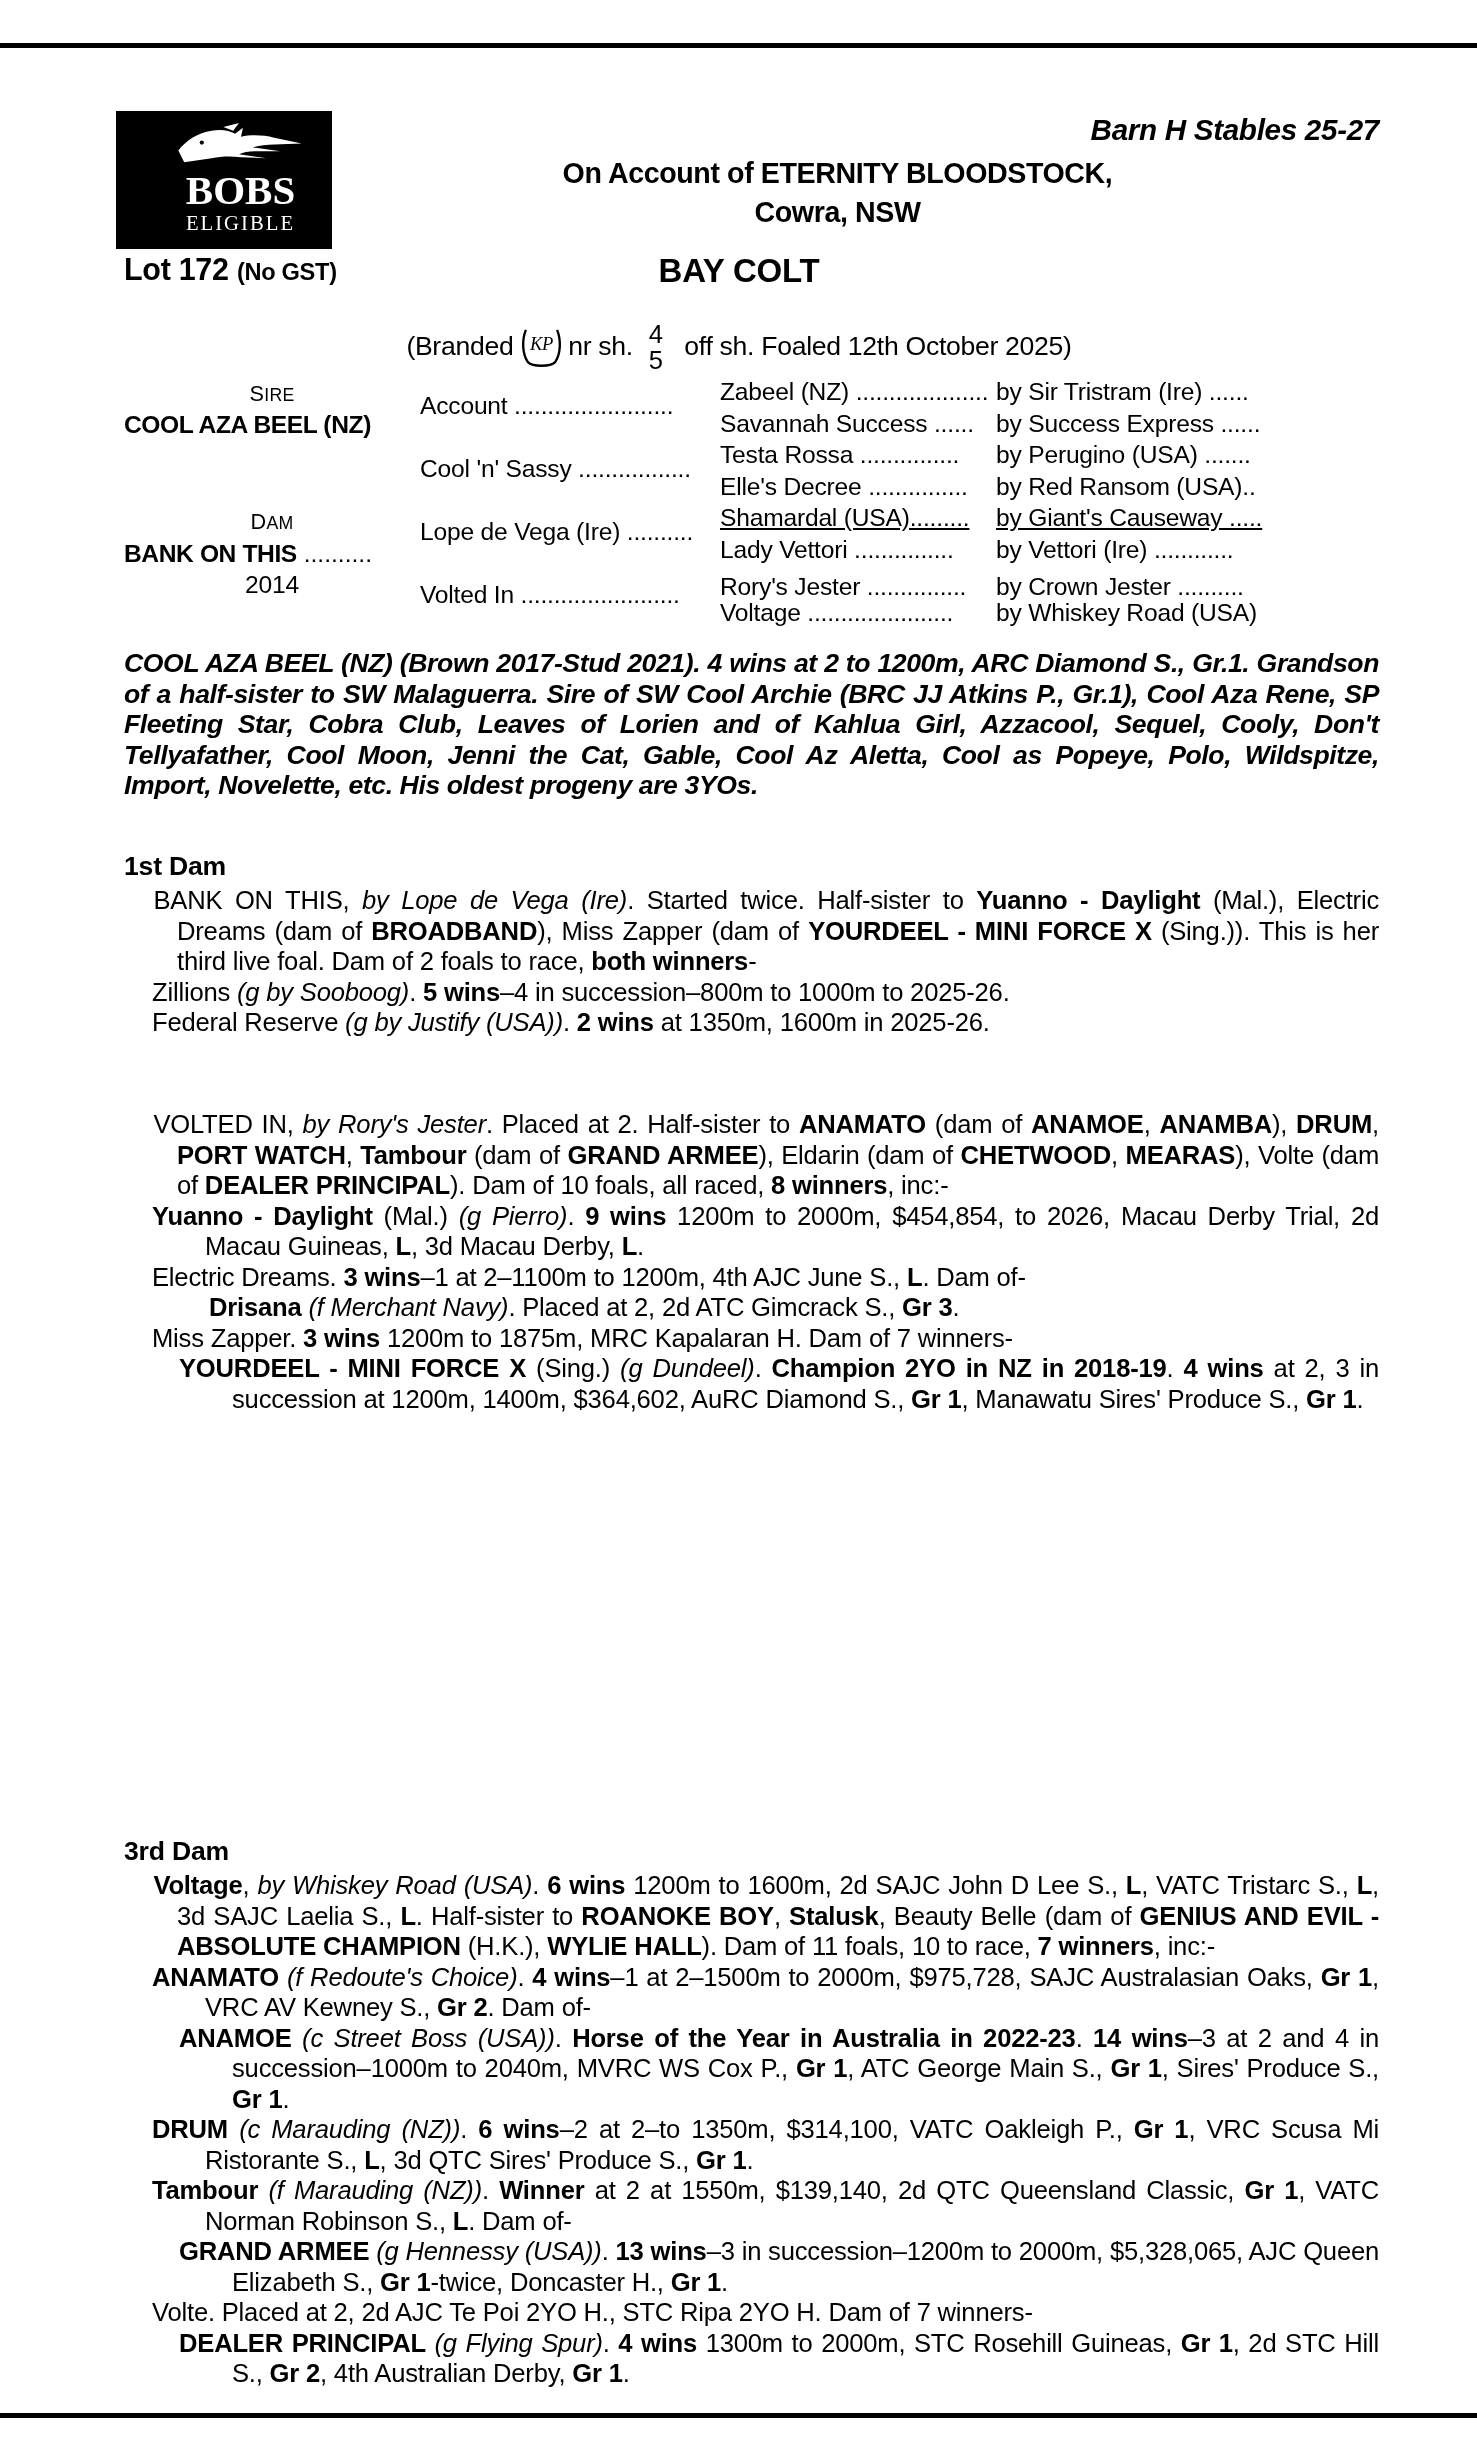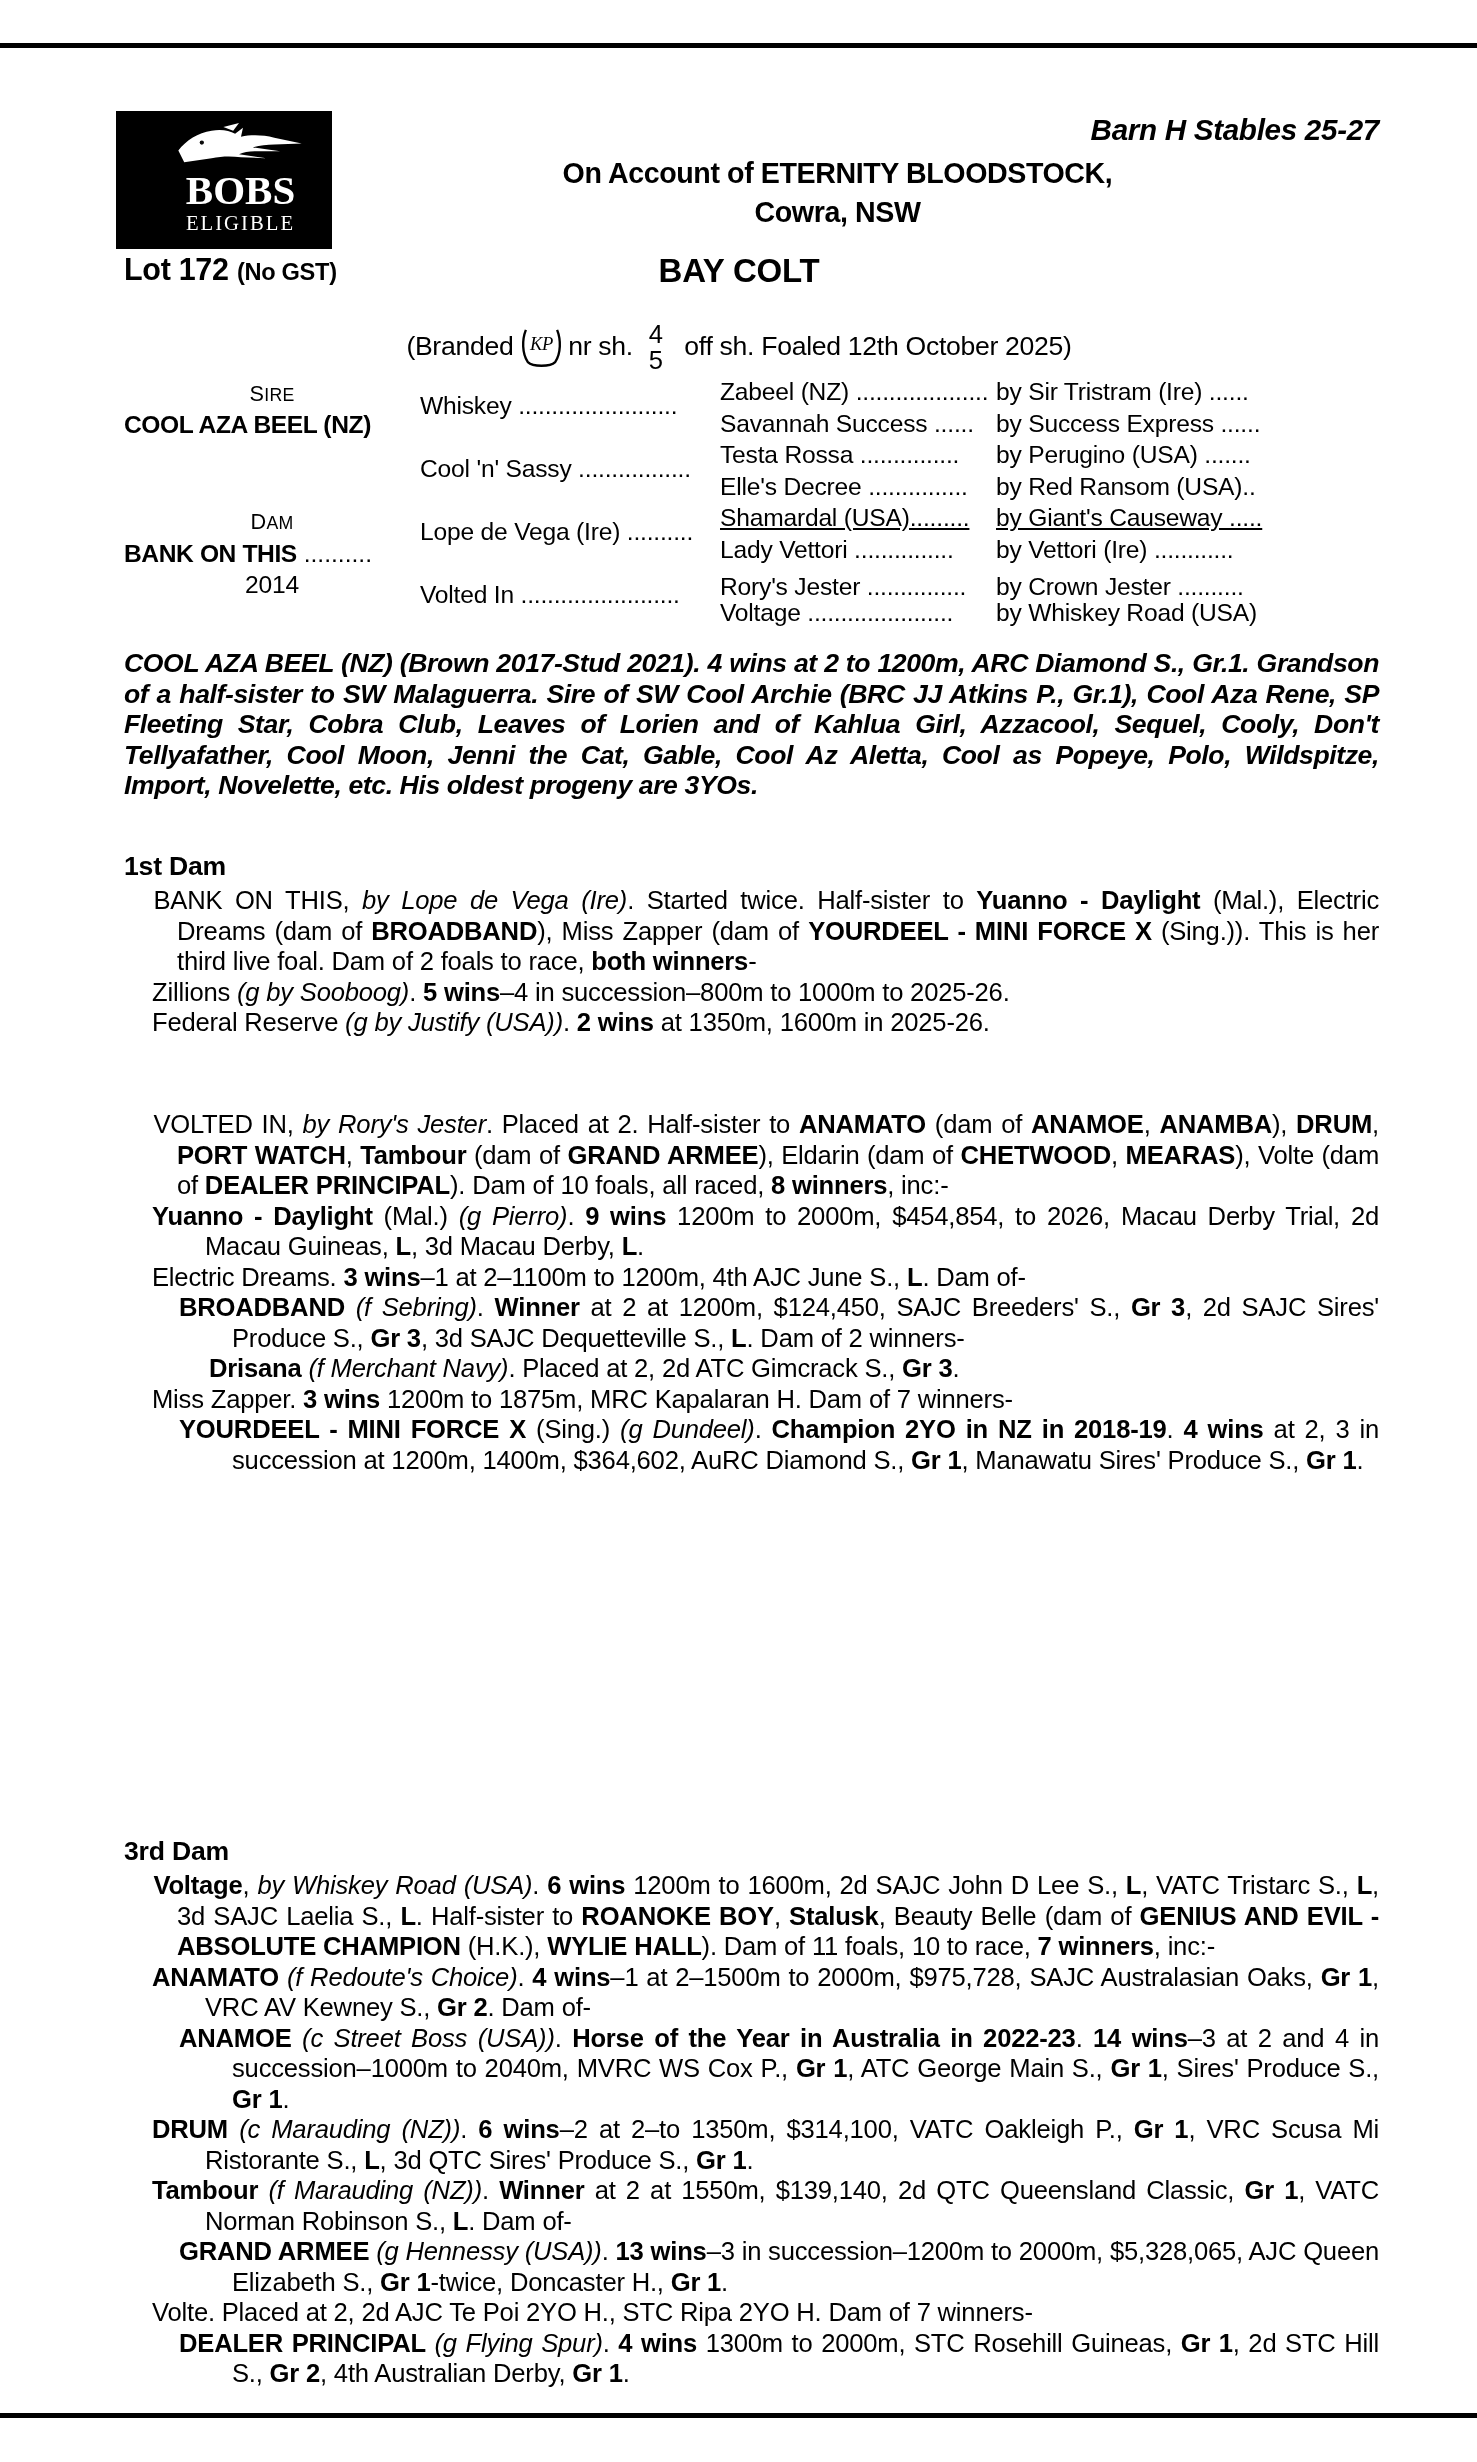--- a/index.html
+++ b/index.html
@@ -332,21 +332,21 @@
         <div class="ped-name">COOL AZA BEEL (NZ)</div>
       </div>
       <div class="blk dam">
         <div class="ped-lab">D<span class="sc">AM</span></div>
         <div class="ped-name"><span>BANK ON THIS</span><span class="dots"> ..........</span></div>
         <div class="ped-year">2014</div>
       </div>
     </div>
 
     <div class="ped-col ped-c2">
-      <div class="cell g1">Whiskey ........................</div>
+      <div class="cell g1">Account ........................</div>
       <div class="cell g2">Cool 'n' Sassy .................</div>
       <div class="cell g3">Lope de Vega (Ire) ..........</div>
       <div class="cell g4">Volted In ........................</div>
     </div>
 
     <div class="ped-col ped-c3">
       <div class="cell r1">Zabeel (NZ) ....................</div>
       <div class="cell r2">Savannah Success ......</div>
       <div class="cell r3">Testa Rossa ...............</div>
       <div class="cell r4">Elle's Decree ...............</div>
@@ -377,21 +377,20 @@
         <p class="p ind2">Zillions <i>(g by Sooboog)</i>. <b>5 wins</b>–4 in succession–800m to 1000m to 2025-26.</p>
         <p class="p ind2">Federal Reserve <i>(g by Justify (USA))</i>. <b>2 wins</b> at 1350m, 1600m in 2025-26.</p>
       </div>
   </div>
 
   <div class="damsec sec2">
     <div>
         <p class="p ind1">VOLTED IN, <i>by Rory's Jester</i>. Placed at 2. Half-sister to <b>ANAMATO</b> (dam of <b>ANAMOE</b>, <b>ANAMBA</b>), <b>DRUM</b>, <b>PORT WATCH</b>, <b>Tambour</b> (dam of <b>GRAND ARMEE</b>), Eldarin (dam of <b>CHETWOOD</b>, <b>MEARAS</b>), Volte (dam of <b>DEALER PRINCIPAL</b>). Dam of 10 foals, all raced, <b>8 winners</b>, inc:-</p>
         <p class="p ind2"><b>Yuanno - Daylight</b> (Mal.) <i>(g Pierro)</i>. <b>9 wins</b> 1200m to 2000m, $454,854, to 2026, Macau Derby Trial, 2d Macau Guineas, <b>L</b>, 3d Macau Derby, <b>L</b>.</p>
         <p class="p ind2">Electric Dreams. <b>3 wins</b>–1 at 2–1100m to 1200m, 4th AJC June S., <b>L</b>. Dam of-</p>
-        <p class="p ind3"><b>BROADBAND</b> <i>(f Sebring)</i>. <b>Winner</b> at 2 at 1200m, $124,450, SAJC Breeders' S., <b>Gr 3</b>, 2d SAJC Sires' Produce S., <b>Gr 3</b>, 3d SAJC Dequetteville S., <b>L</b>. Dam of 2 winners-</p>
         <p class="p ind4"><b>Drisana</b> <i>(f Merchant Navy)</i>. Placed at 2, 2d ATC Gimcrack S., <b>Gr 3</b>.</p>
         <p class="p ind2">Miss Zapper. <b>3 wins</b> 1200m to 1875m, MRC Kapalaran H. Dam of 7 winners-</p>
         <p class="p ind3"><b>YOURDEEL - MINI FORCE X</b> (Sing.) <i>(g Dundeel)</i>. <b>Champion 2YO in NZ in 2018-19</b>. <b>4 wins</b> at 2, 3 in succession at 1200m, 1400m, $364,602, AuRC Diamond S., <b>Gr 1</b>, Manawatu Sires' Produce S., <b>Gr 1</b>.</p>
       </div>
   </div>
 
   <div class="damsec sec3">
     <div class="dam-head">3rd Dam</div>
     <div>
         <p class="p ind1"><b>Voltage</b>, <i>by Whiskey Road (USA)</i>. <b>6 wins</b> 1200m to 1600m, 2d SAJC John D Lee S., <b>L</b>, VATC Tristarc S., <b>L</b>, 3d SAJC Laelia S., <b>L</b>. Half-sister to <b>ROANOKE BOY</b>, <b>Stalusk</b>, Beauty Belle (dam of <b>GENIUS AND EVIL - ABSOLUTE CHAMPION</b> (H.K.), <b>WYLIE HALL</b>). Dam of 11 foals, 10 to race, <b>7 winners</b>, inc:-</p>

